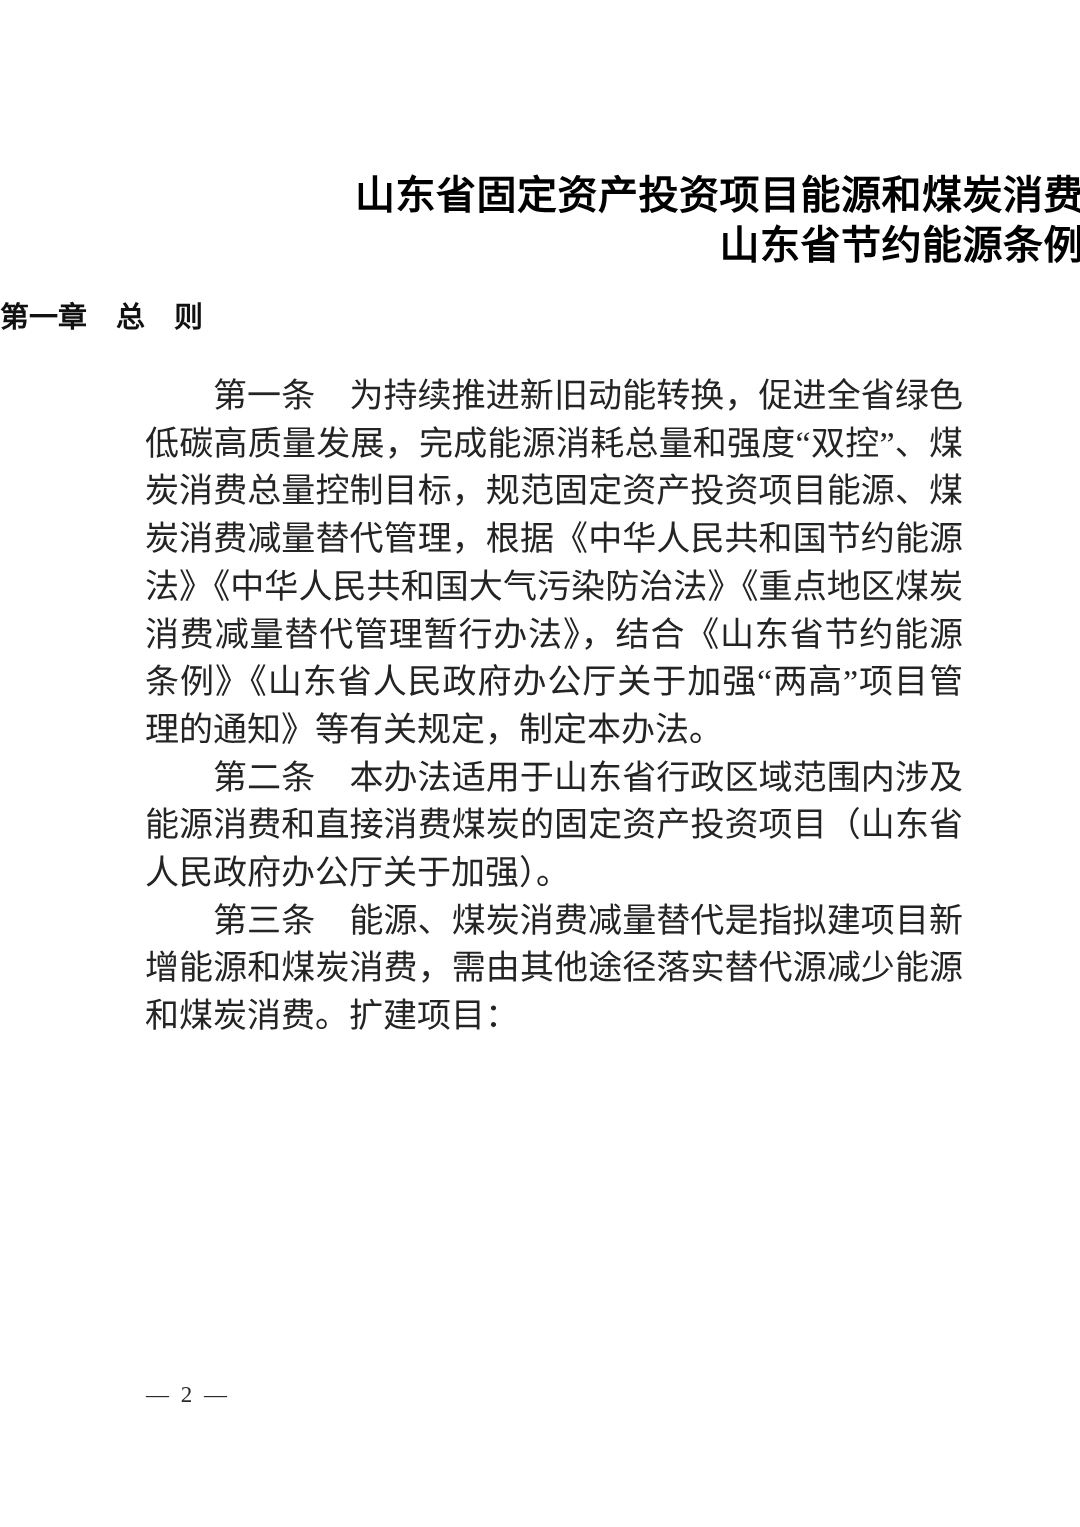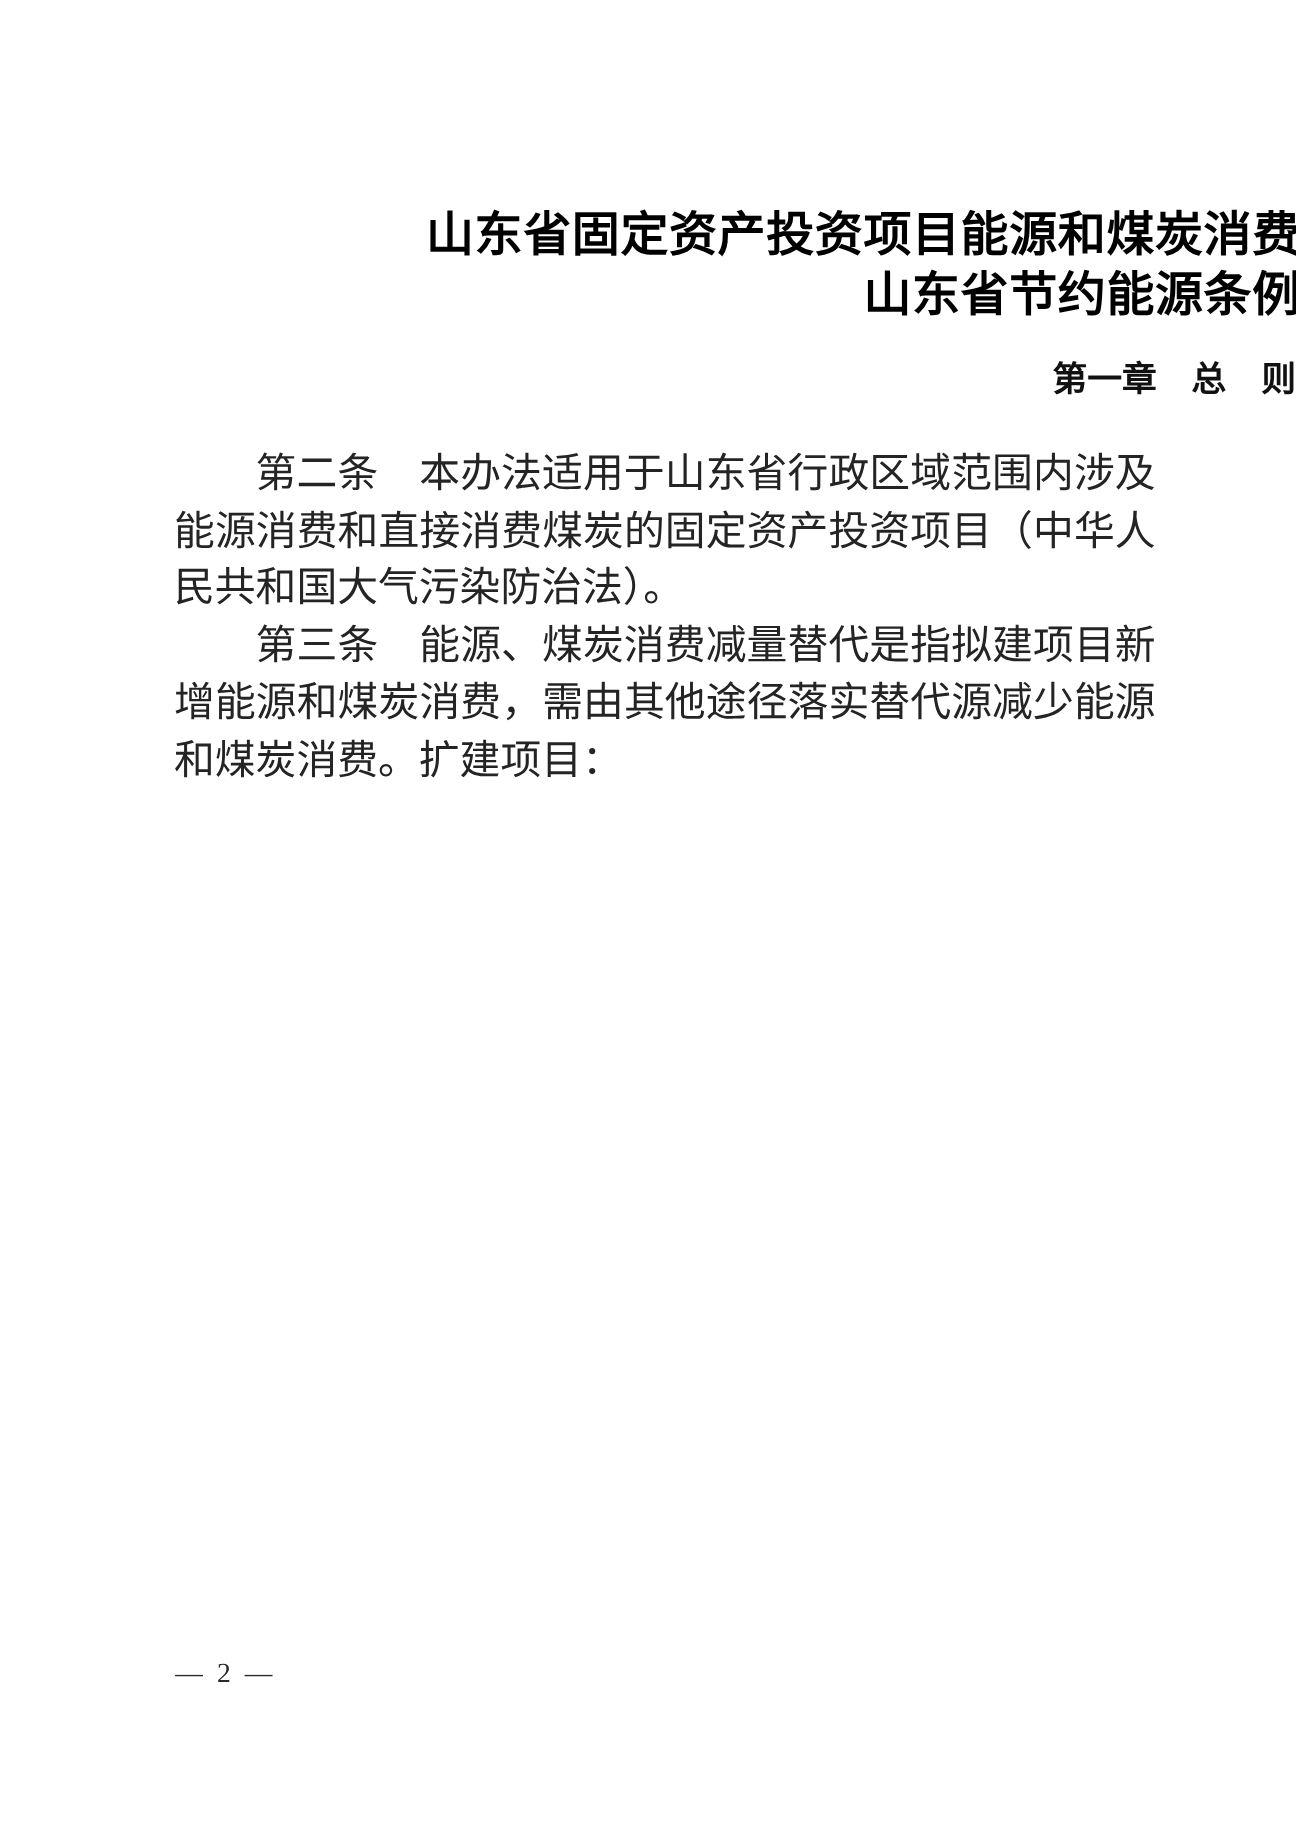--- a/index.html
+++ b/index.html
@@ -34,21 +34,21 @@
   }
   .doc-title .title-line {
     display: block;
   }
   .chapter-heading {
     position: absolute;
     top: 299px;
     left: 0;
     width: 100%;
     margin: 0;
-    text-align: right;
+    text-align: left;
     font-size: 29px;
     line-height: 36px;
     font-weight: 700;
     color: #111111;
     font-family: "Liberation Sans", "DejaVu Sans", sans-serif;
   }
   .doc-body {
     position: absolute;
     top: 372px;
     left: 145px;
@@ -83,21 +83,22 @@
 <div class="page">
 
   <h1 class="doc-title">
     <span class="title-line">山东省固定资产投资项目能源和煤炭消费</span>
     <span class="title-line">山东省节约能源条例</span>
   </h1>
 
   <h2 class="chapter-heading">第一章　总　则</h2>
 
   <div class="doc-body">
-      <p class="para">第二条　本办法适用于山东省行政区域范围内涉及能源消费和直接消费煤炭的固定资产投资项目（中华人民共和国大气污染防治法）。</p>
+      <p class="para">第一条　为持续推进新旧动能转换，促进全省绿色低碳高质量发展，完成能源消耗总量和强度“双控”、煤炭消费总量控制目标，规范固定资产投资项目能源、煤炭消费减量替代管理，根据《中华人民共和国节约能源法》《中华人民共和国大气污染防治法》《重点地区煤炭消费减量替代管理暂行办法》，结合《山东省节约能源条例》《山东省人民政府办公厅关于加强“两高”项目管理的通知》等有关规定，制定本办法。</p>
+      <p class="para">第二条　本办法适用于山东省行政区域范围内涉及能源消费和直接消费煤炭的固定资产投资项目（山东省人民政府办公厅关于加强）。</p>
       <p class="para">第三条　能源、煤炭消费减量替代是指拟建项目新增能源和煤炭消费，需由其他途径落实替代源减少能源和煤炭消费。扩建项目：</p>
     </div>
 
   <div class="page-footer">
     <span>— 2 —</span>
   </div>
 
 </div>
 
 </body></html>

